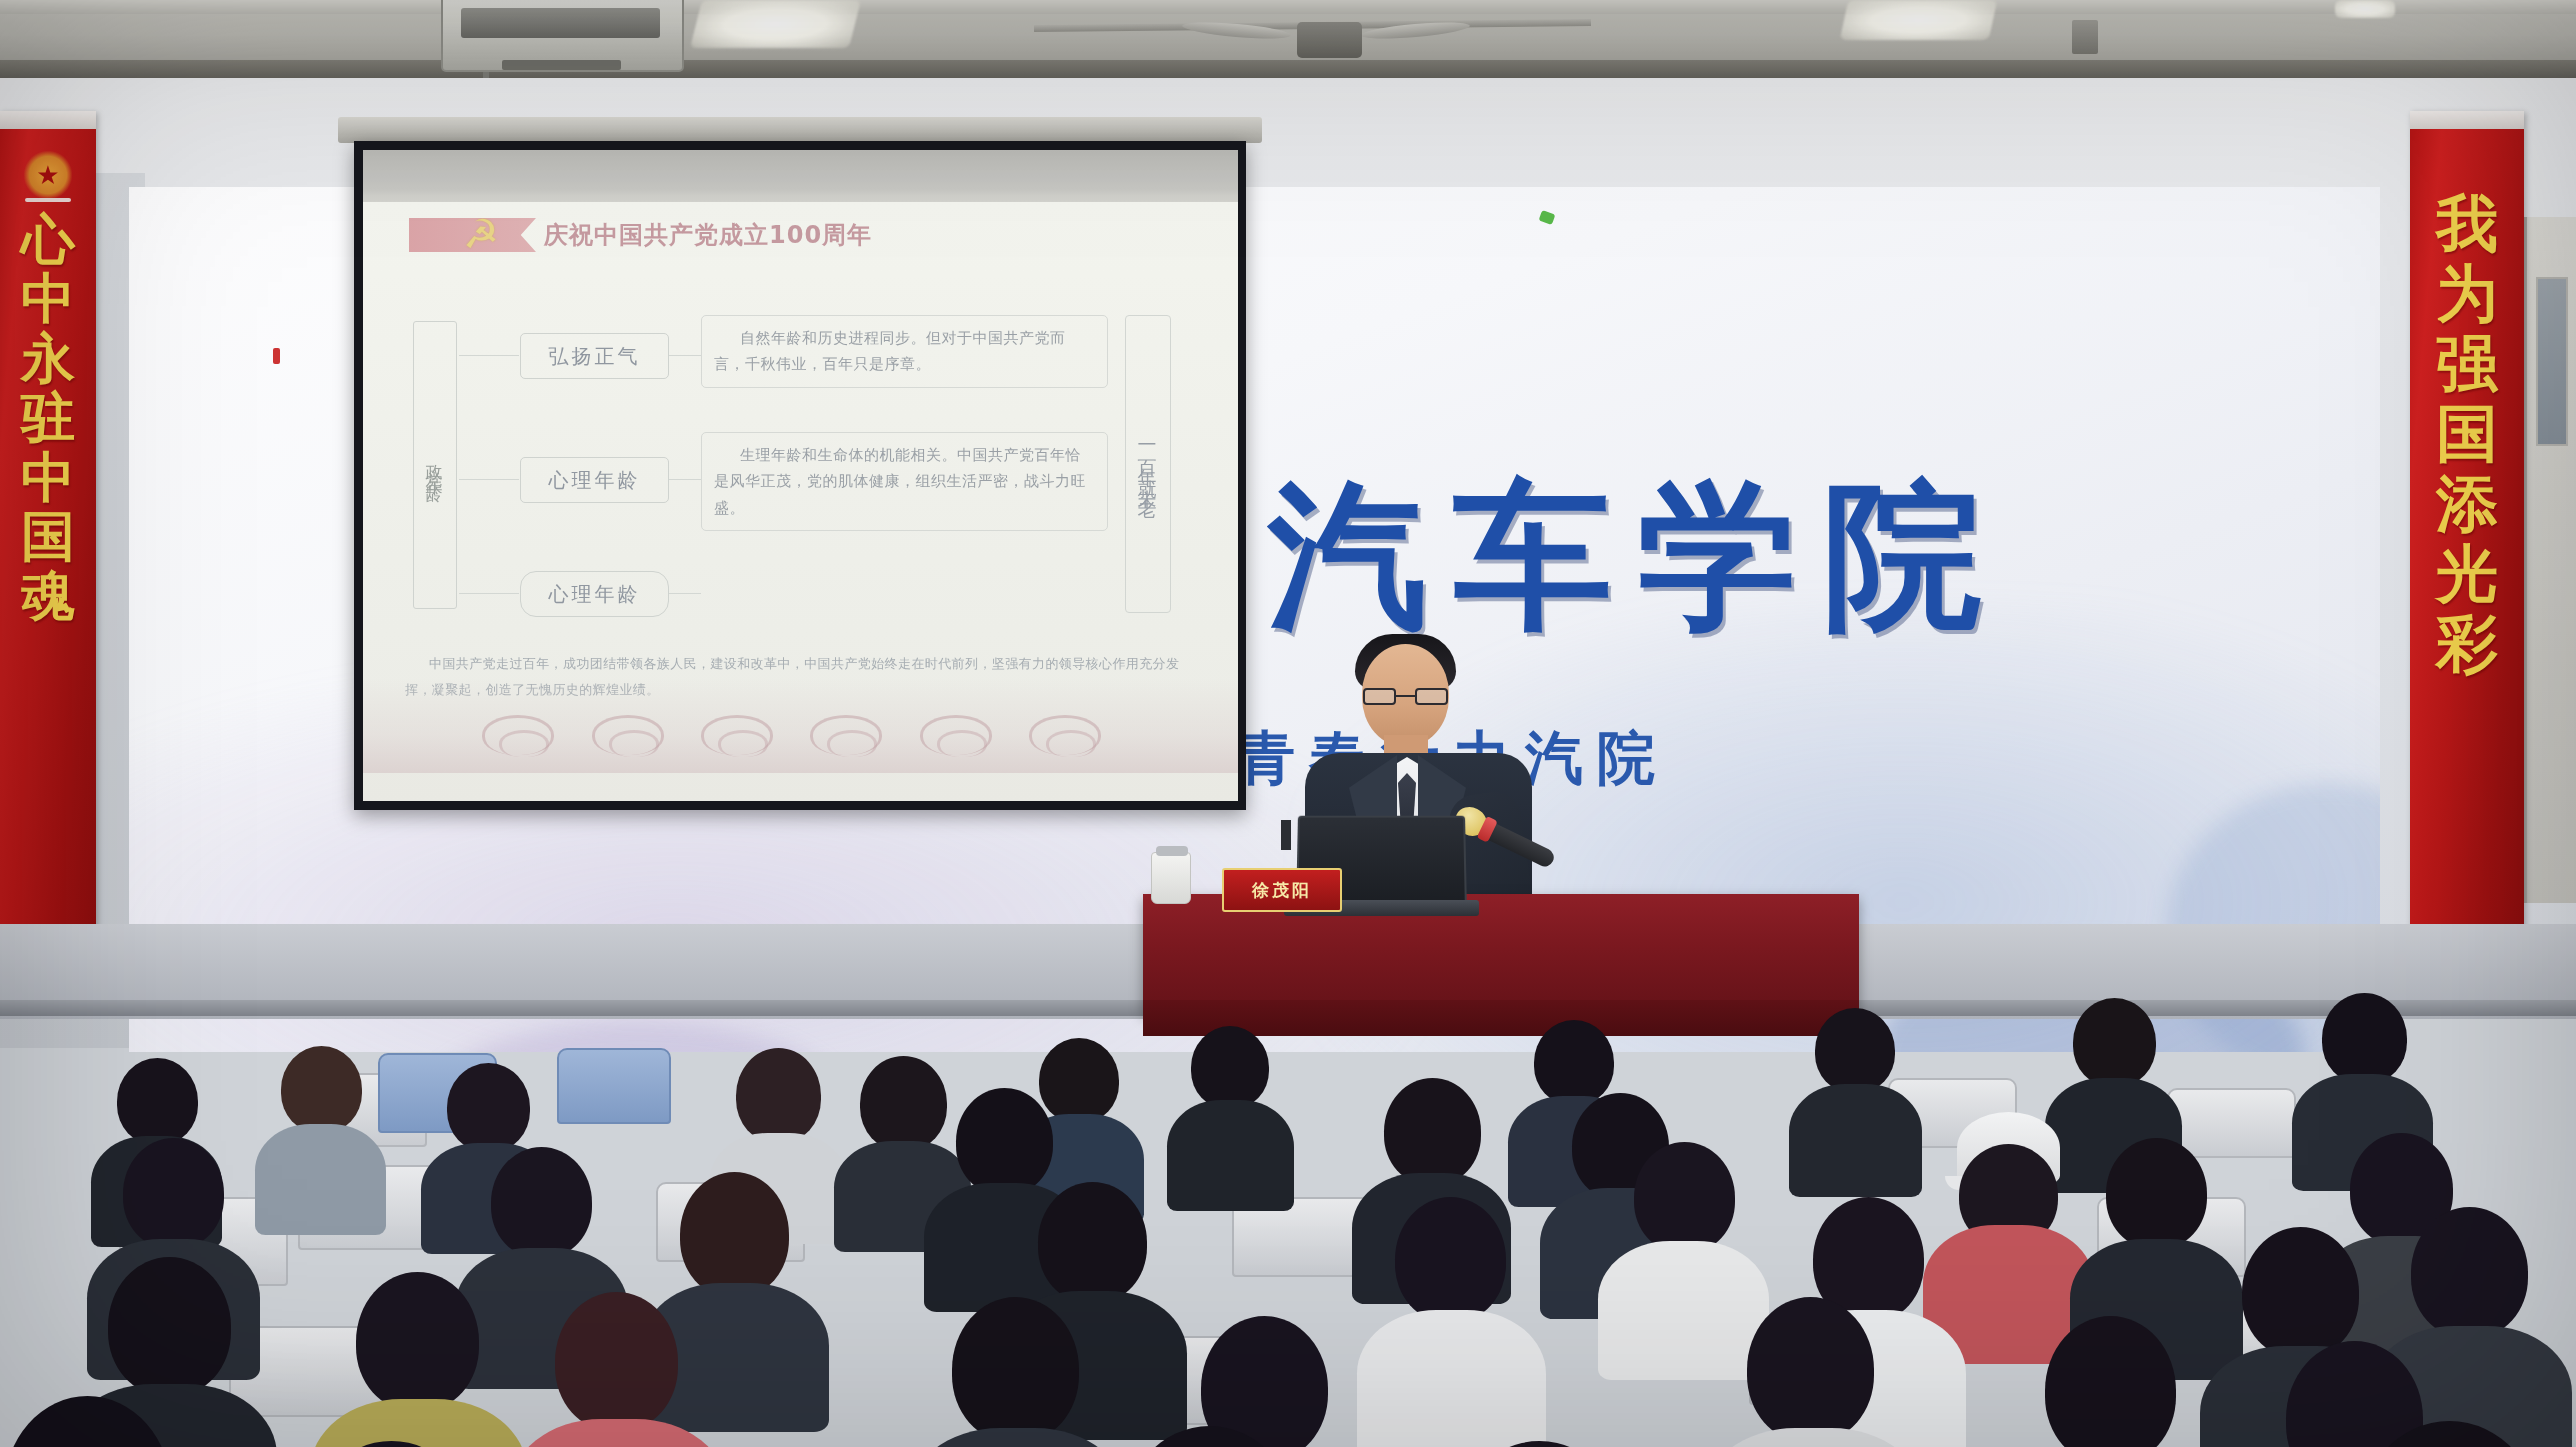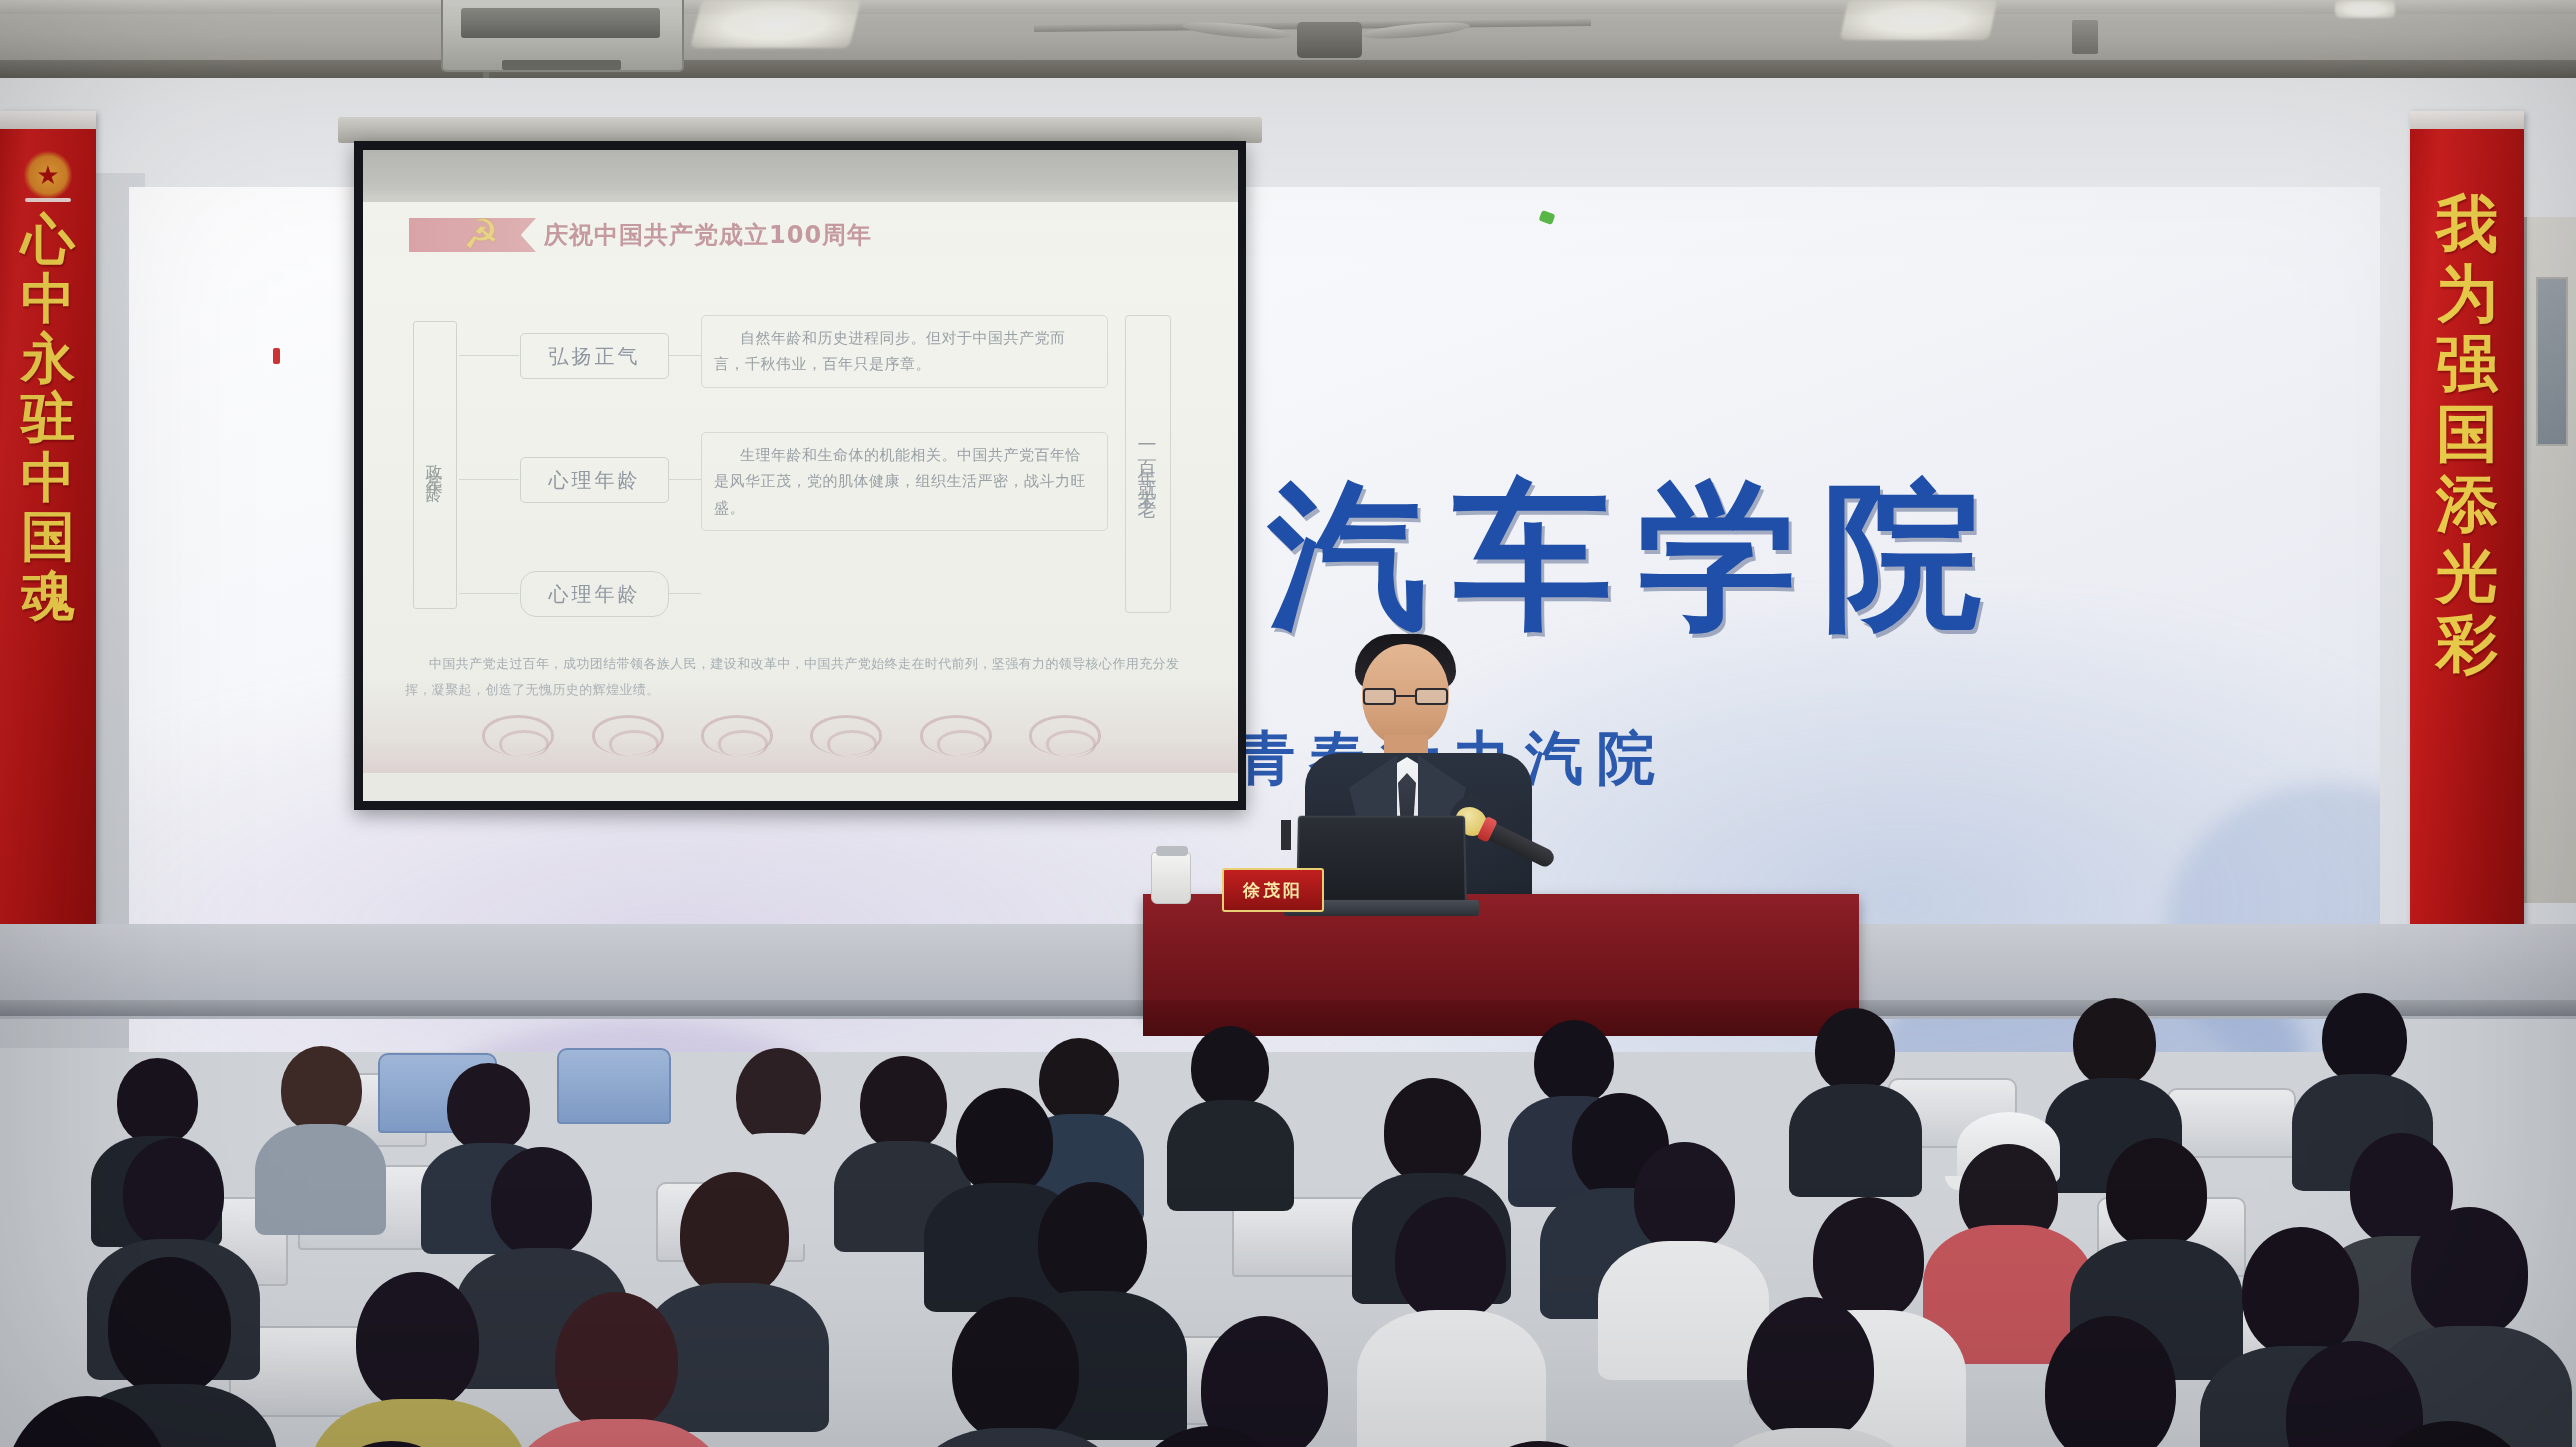--- a/index.html
+++ b/index.html
@@ -302,21 +302,21 @@
   .laptop-lid {
     position:absolute; left:1297px; top:815px; width:169px; height:95px;
     background:linear-gradient(180deg,#2b2f36,#1a1d22);
     border:2px solid #3a3f46; border-radius:4px; transform:perspective(298px) rotateX(4deg);
   }
   .laptop-base {
     position:absolute; left:1284px; top:900px; width:195px; height:16px;
     background:linear-gradient(180deg,#4a4f57,#2c3036); border-radius:3px;
   }
   .nameplate {
-    position:absolute; left:1222px; top:868px; width:102px; height:44px;
+    position:absolute; left:1222px; top:868px; width:120px; height:44px;
     background:linear-gradient(180deg,#c21f1f,#8d1212);
     border:2px solid #e8cf72; border-radius:3px;
     display:flex; align-items:center; justify-content:center;
     color:#f7e9a8; font-size:17px; letter-spacing:3px; font-weight:bold;
     font-family:"DejaVu Serif","Liberation Serif",serif;
   }
   .cup {
     position:absolute; left:1151px; top:852px; width:40px; height:52px;
     background:linear-gradient(180deg,#f4f4f2,#d8d9d6); border-radius:4px 4px 6px 6px;
     border:1px solid #c3c4c1;

